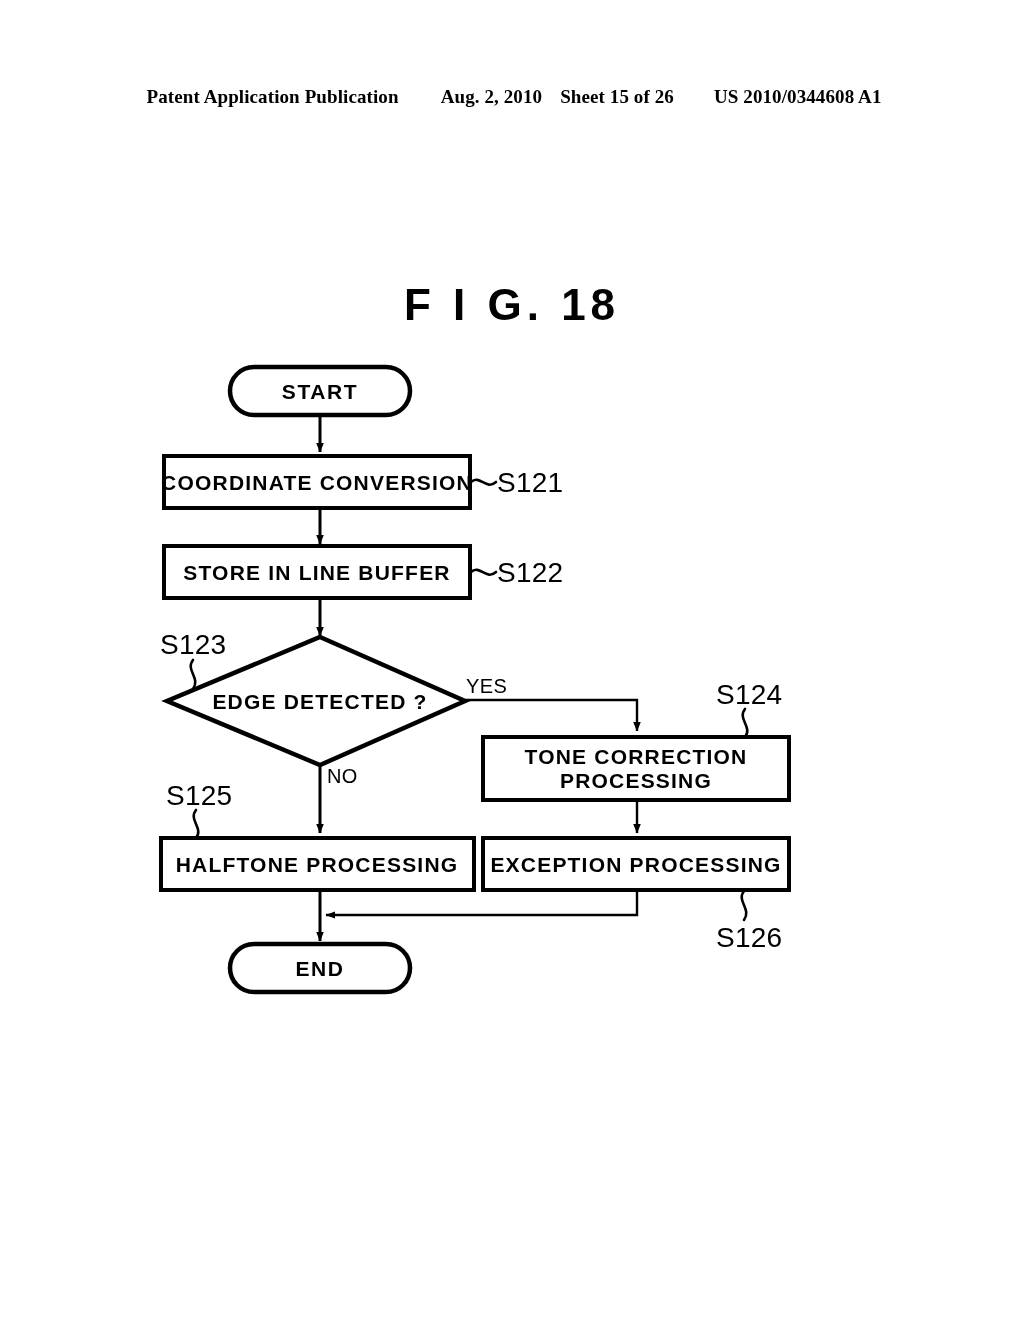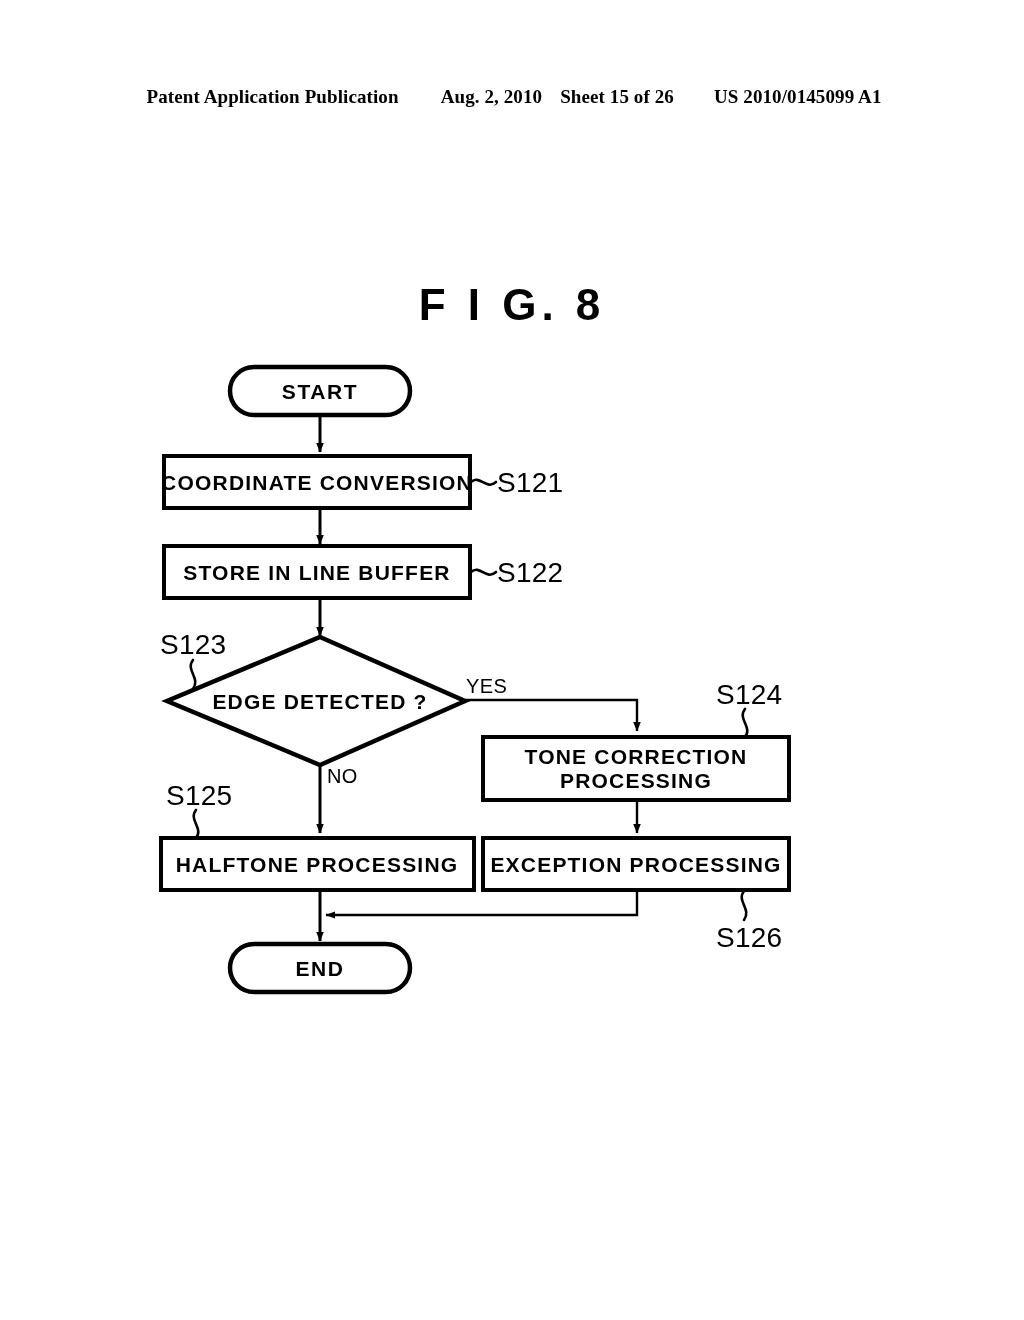--- a/index.html
+++ b/index.html
@@ -122,24 +122,24 @@
 
 <div class="page">
 
   <div class="pub-header">
     <span class="hd-seg">Patent Application Publication</span>
     <span class="gap-1"></span>
     <span class="hd-seg">Aug. 2, 2010</span>
     <span class="gap-2"></span>
     <span class="hd-seg">Sheet 15 of 26</span>
     <span class="gap-3"></span>
-    <span class="hd-seg">US 2010/0145099 A1</span>
+    <span class="hd-seg">US 2010/0344608 A1</span>
   </div>
 
-  <div class="fig-title">F I G.  8</div>
+  <div class="fig-title">F I G.  18</div>
 
   <svg id="flow-svg" width="1024" height="1320" viewBox="0 0 1024 1320">
 
     <defs>
       <marker id="arrow" markerWidth="12" markerHeight="12" refX="9.5" refY="4" orient="auto" markerUnits="userSpaceOnUse">
         <path d="M0,0 L10,4 L0,8 z" fill="#000"></path>
       </marker>
       <marker id="arrow-sm" markerWidth="11" markerHeight="11" refX="9" refY="3.6" orient="auto" markerUnits="userSpaceOnUse">
         <path d="M0,0 L9.5,3.6 L0,7.2 z" fill="#000"></path>
       </marker>

